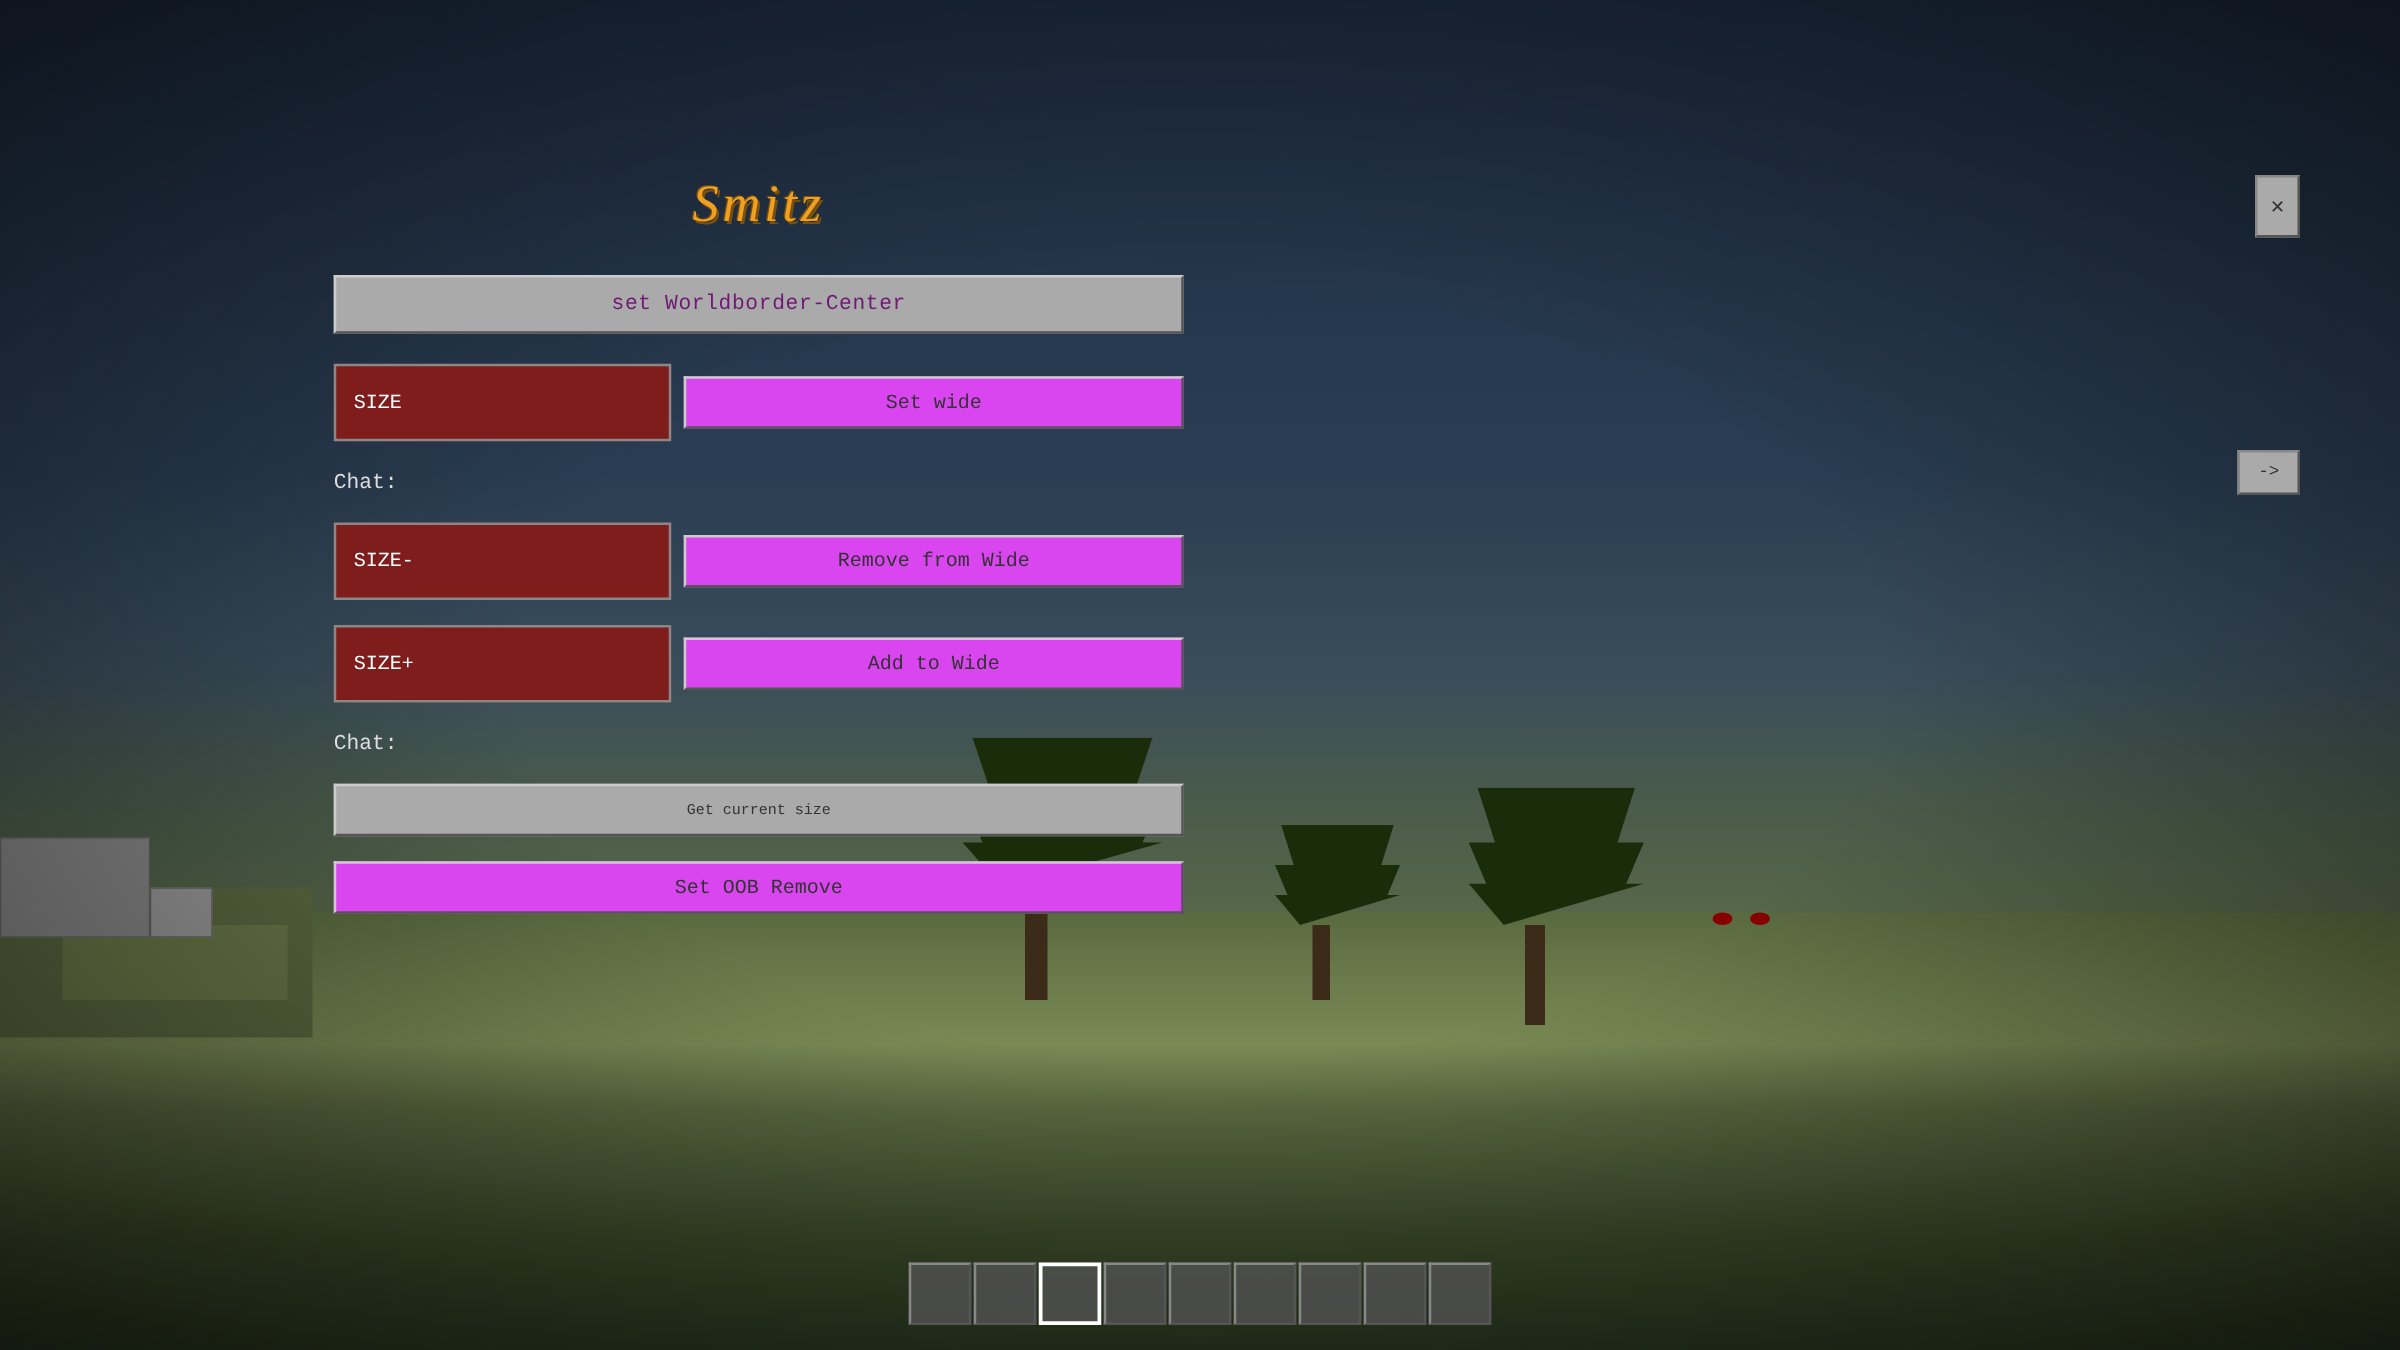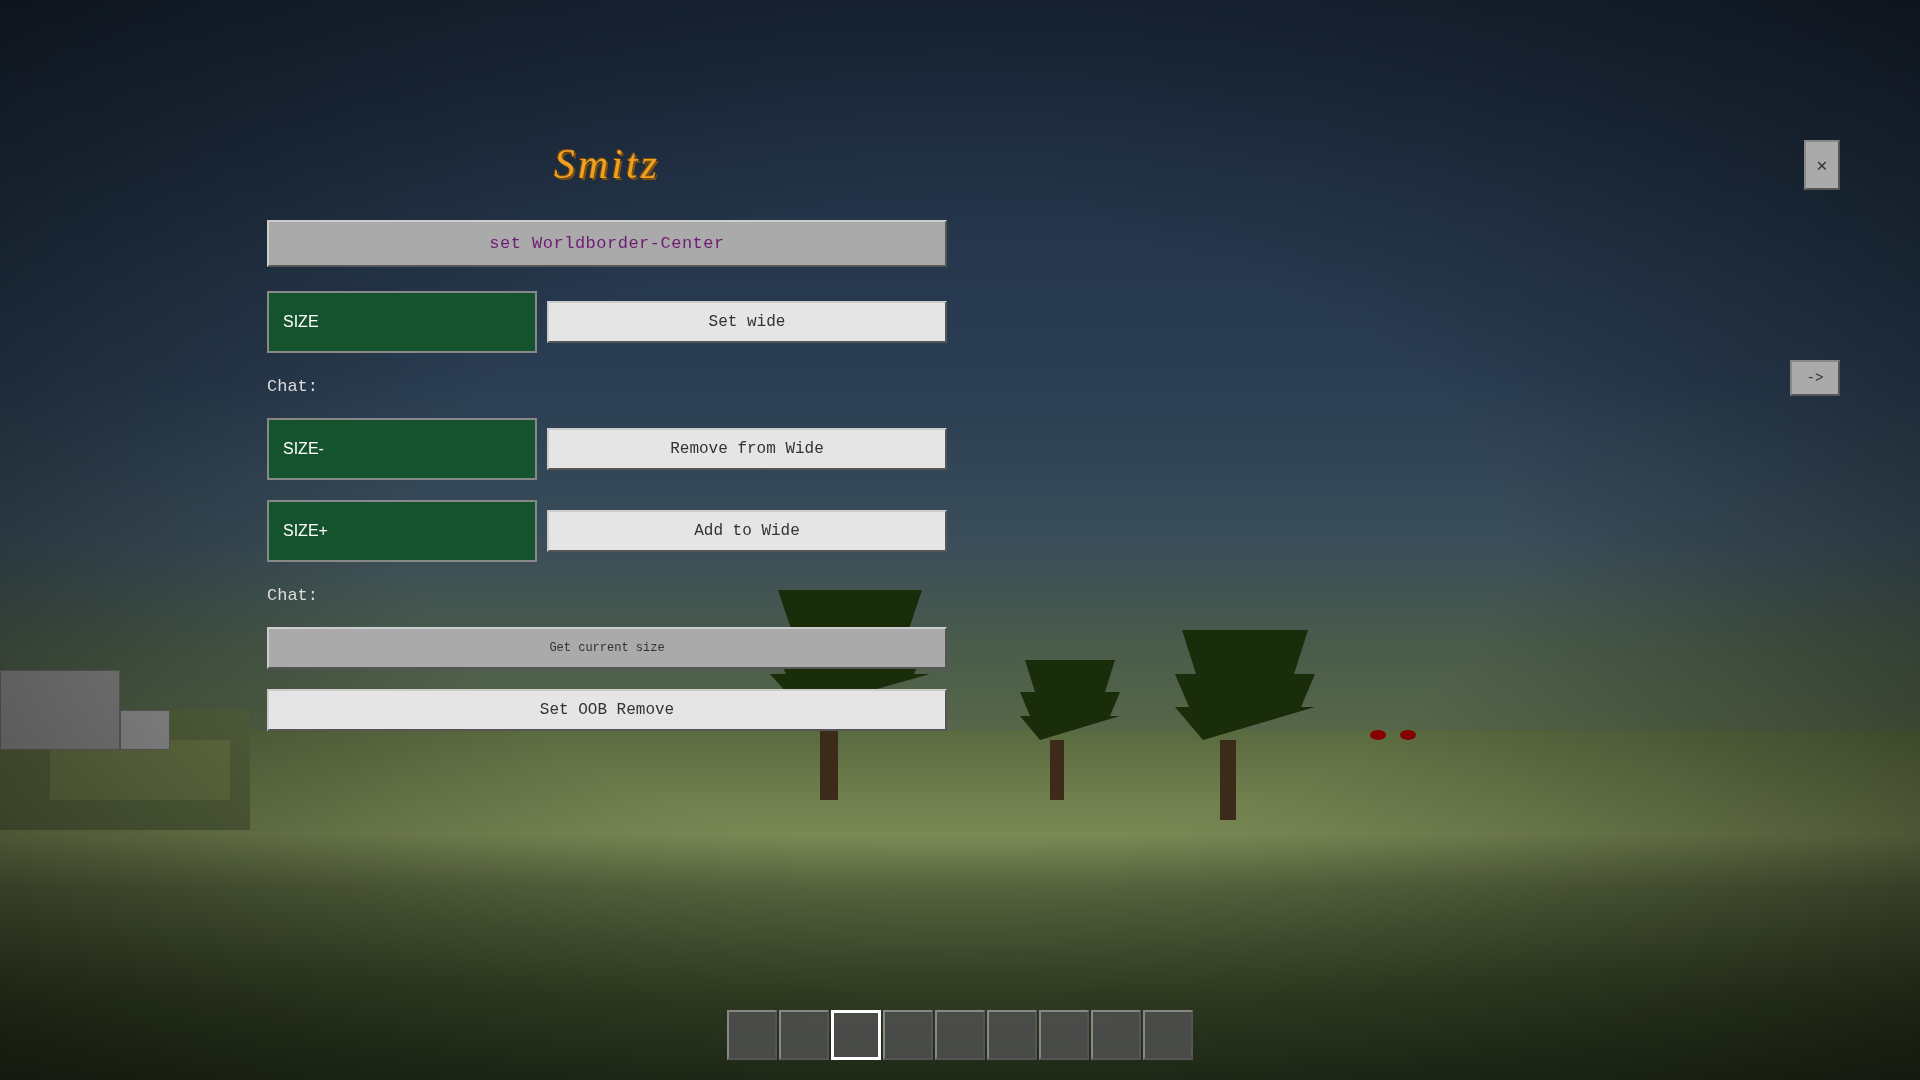--- a/index.html
+++ b/index.html
@@ -134,33 +134,33 @@
       display: flex;
       align-items: center;
       gap: 10px;
       margin-bottom: 8px;
     }
 
     
     .mc-input {
       flex: 0 0 270px;
       padding: 20px 14px;
-      background: #14532d;
+      background: #7f1d1d;
       border: 2px solid #888;
       color: #fff;
-      font-family: Liberation Sans, sans-serif;
+      font-family: Liberation Mono, monospace;
       font-size: 16px;
       outline: none;
     }
 
     
     .mc-action-btn {
       flex: 1;
       padding: 10px 16px;
-      background: #e5e5e5;
+      background: #d946ef;
       border: 2px solid #cccccc;
       border-bottom: 2px solid #555555;
       border-right: 2px solid #555555;
       color: #333;
       font-family: 'Courier New', monospace;
       font-size: 16px;
       text-align: center;
       cursor: pointer;
     }
 

